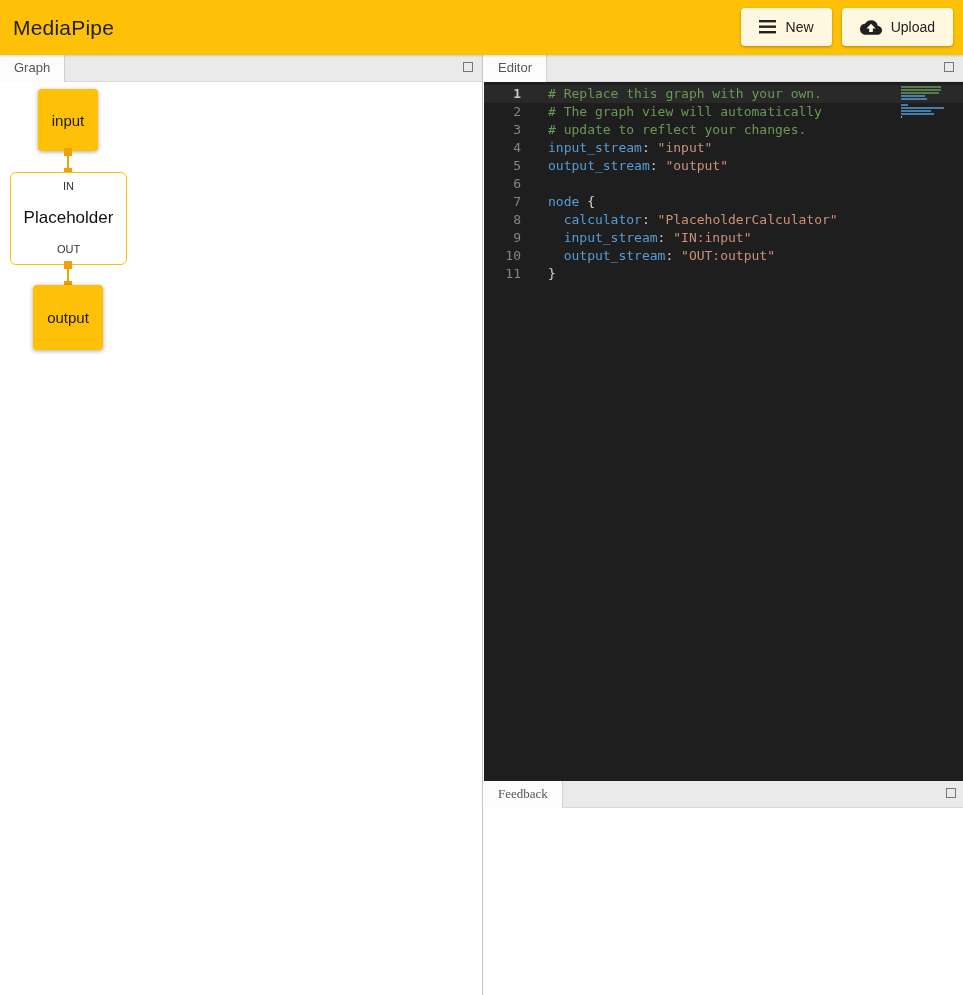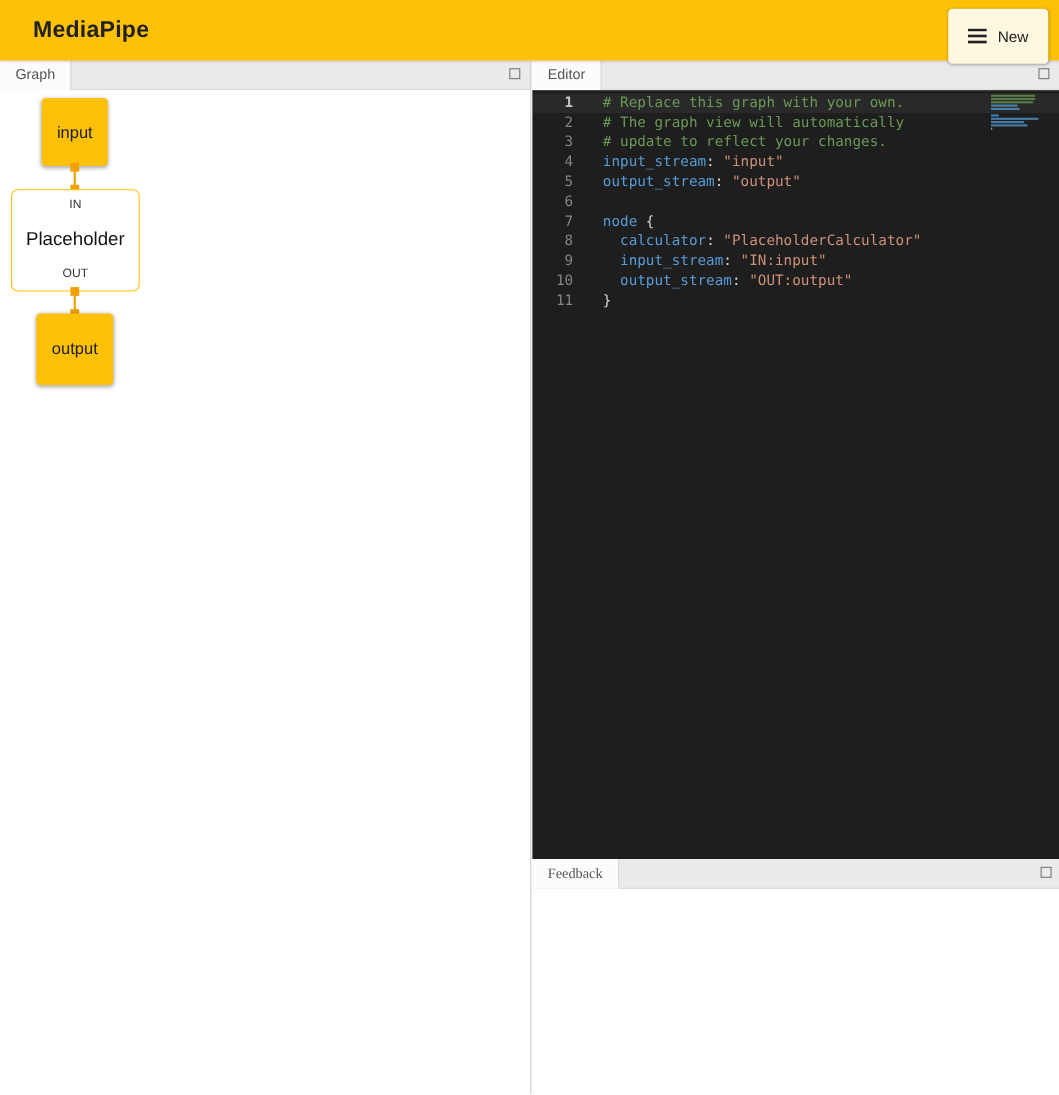--- a/index.html
+++ b/index.html
@@ -10,27 +10,27 @@
 
   
   .topbar {
     position: absolute; left: 0; top: 0; width: 963px; height: 55px;
     background: var(--accent, #FFC107);
     display: flex; align-items: center;
     box-shadow: 0 1px 2px rgba(0,0,0,.15);
     z-index: 10;
   }
   .topbar .title {
-    margin-left: 30px; font-size: 21px; font-weight: bold;
+    margin-left: 13px; font-size: 21px; font-weight: normal;
     color: var(--header-text, #212121); letter-spacing: .2px;
   }
   .topbar-actions { position: absolute; right: 10px; top: 8px; display: flex; gap: 10px; }
   .tb-btn {
     display: flex; align-items: center; gap: 9px;
-    height: 50px; padding: 0 18px; border: none; border-radius: 4px;
+    height: 38px; padding: 0 18px; border: none; border-radius: 4px;
     background: var(--button-bg, #FFF8E1);
     box-shadow: 0 1px 3px rgba(0,0,0,.3);
     font-family: "Liberation Sans", sans-serif;
     font-size: 14px; font-weight: 500; color: #212121; cursor: pointer;
   }
   .tb-btn svg { display: block; }
 
   
   .panel { position: absolute; }
   .panel-header {
@@ -108,20 +108,28 @@
     <div class="topbar-actions">
       <button class="tb-btn">
         <span>
           <svg width="18" height="14" viewBox="0 0 18 14">
             <rect x="0" y="0" width="17" height="2.4" fill="#212121"></rect>
             <rect x="0" y="5.5" width="17" height="2.4" fill="#212121"></rect>
             <rect x="0" y="11" width="17" height="2.4" fill="#212121"></rect>
           </svg>
         </span>
         <span>New</span>
+      </button>
+      <button class="tb-btn">
+        <span>
+          <svg width="22" height="16" viewBox="0 0 24 17">
+            <path fill="#212121" d="M19.35 7.04A7.49 7.49 0 0 0 12 1C9.11 1 6.6 2.64 5.35 5.04A5.994 5.994 0 0 0 0 11c0 3.31 2.69 6 6 6h13c2.76 0 5-2.24 5-5 0-2.64-2.05-4.78-4.65-4.96zM14 10v4h-4v-4H7l5-5 5 5h-3z"></path>
+          </svg>
+        </span>
+        <span>Upload</span>
       </button>
     </div>
   </div>
 
   <div class="panel graph-panel">
     <div class="panel-header">
       <span class="panel-tab">Graph</span>
       <span class="maxi"></span>
     </div>
     <div class="graph-canvas">

